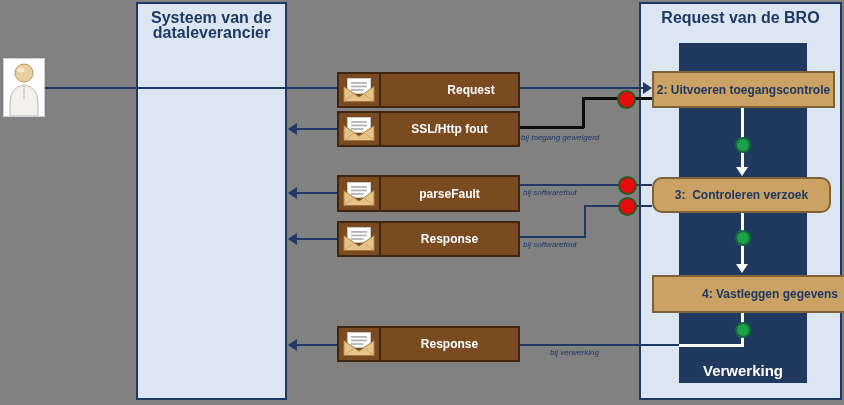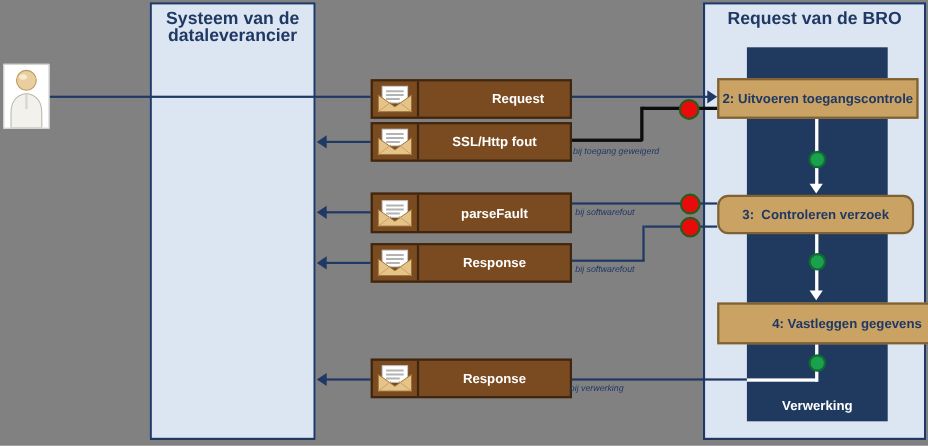--- a/index.html
+++ b/index.html
@@ -20,21 +20,21 @@
   .panel-title{
     position:absolute;top:6px;left:4px;right:4px;text-align:center;
     color:var(--navy,#1f3864);font-weight:bold;font-size:16px;line-height:15px;
   }
   #inner-rect{
     position:absolute;left:679px;top:43px;width:128px;height:340px;
     background:var(--inner-rect,#203a5f);z-index:1;
   }
   #process-label{
     position:absolute;left:679px;top:362px;width:128px;text-align:center;
-    color:#fff;font-weight:bold;font-size:12px;z-index:4;
+    color:#fff;font-weight:bold;font-size:15px;z-index:4;
   }
   
   #person{
     position:absolute;left:3px;top:58px;width:42px;height:59px;
     background:#fff;border:1px solid #cfcfcf;box-sizing:border-box;z-index:3;
   }
   
   .tanbox{
     position:absolute;box-sizing:border-box;
     background:var(--tan-fill,#c9a264);
@@ -213,21 +213,21 @@
           <path d="M1,10 L18,22 L35,10 L35,27 L1,27 Z" fill="#e6c489" stroke="#9c7335"></path>
           <path d="M1,27 L14,17 M35,27 L22,17" stroke="#c9a161" fill="none"></path>
         </svg>
     </div>
     <div class="msg-label">Response</div>
   </div>
 
   <div class="cond" style="left:521px;top:133px;">bij toegang geweigerd</div>
   <div class="cond" style="left:523px;top:188px;">bij softwarefout</div>
   <div class="cond" style="left:523px;top:240px;">bij softwarefout</div>
-  <div class="cond" style="left:518px;top:348px;">bij verwerking</div>
+  <div class="cond" style="left:518px;top:348px;padding-left:32px;">bij verwerking</div>
 
   <div class="dot dot-red" style="left:617px;top:90px;"></div>
   <div class="dot dot-red" style="left:618px;top:176px;"></div>
   <div class="dot dot-red" style="left:618px;top:197px;"></div>
   <div class="dot dot-green" style="left:735px;top:137px;"></div>
   <div class="dot dot-green" style="left:735px;top:230px;"></div>
   <div class="dot dot-green" style="left:735px;top:322px;"></div>
 
   <div id="process-label">Verwerking</div>
 

